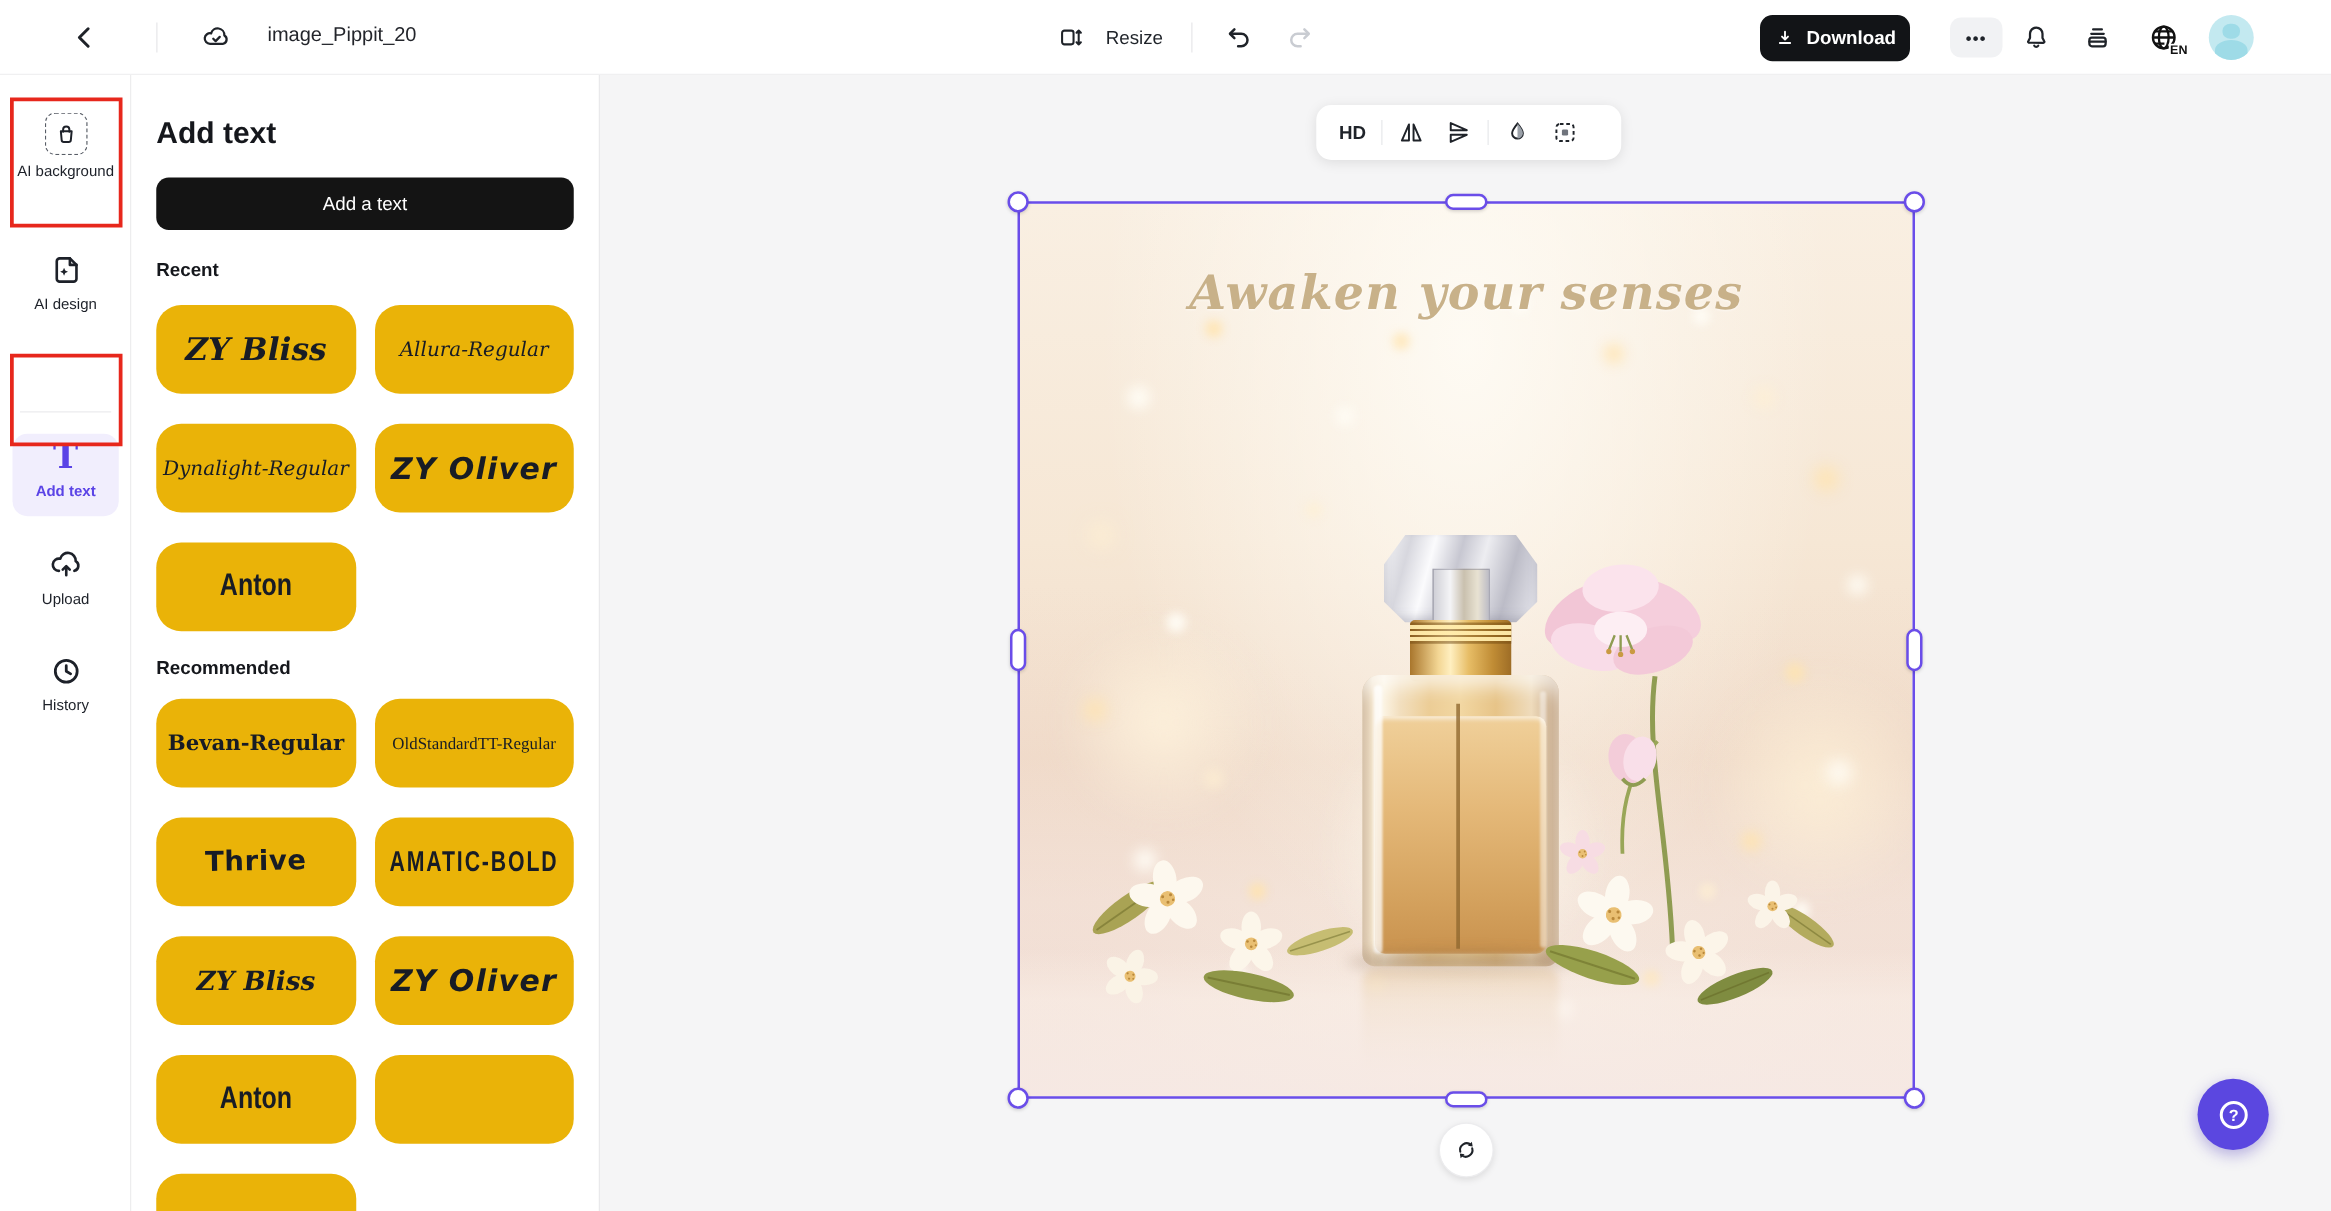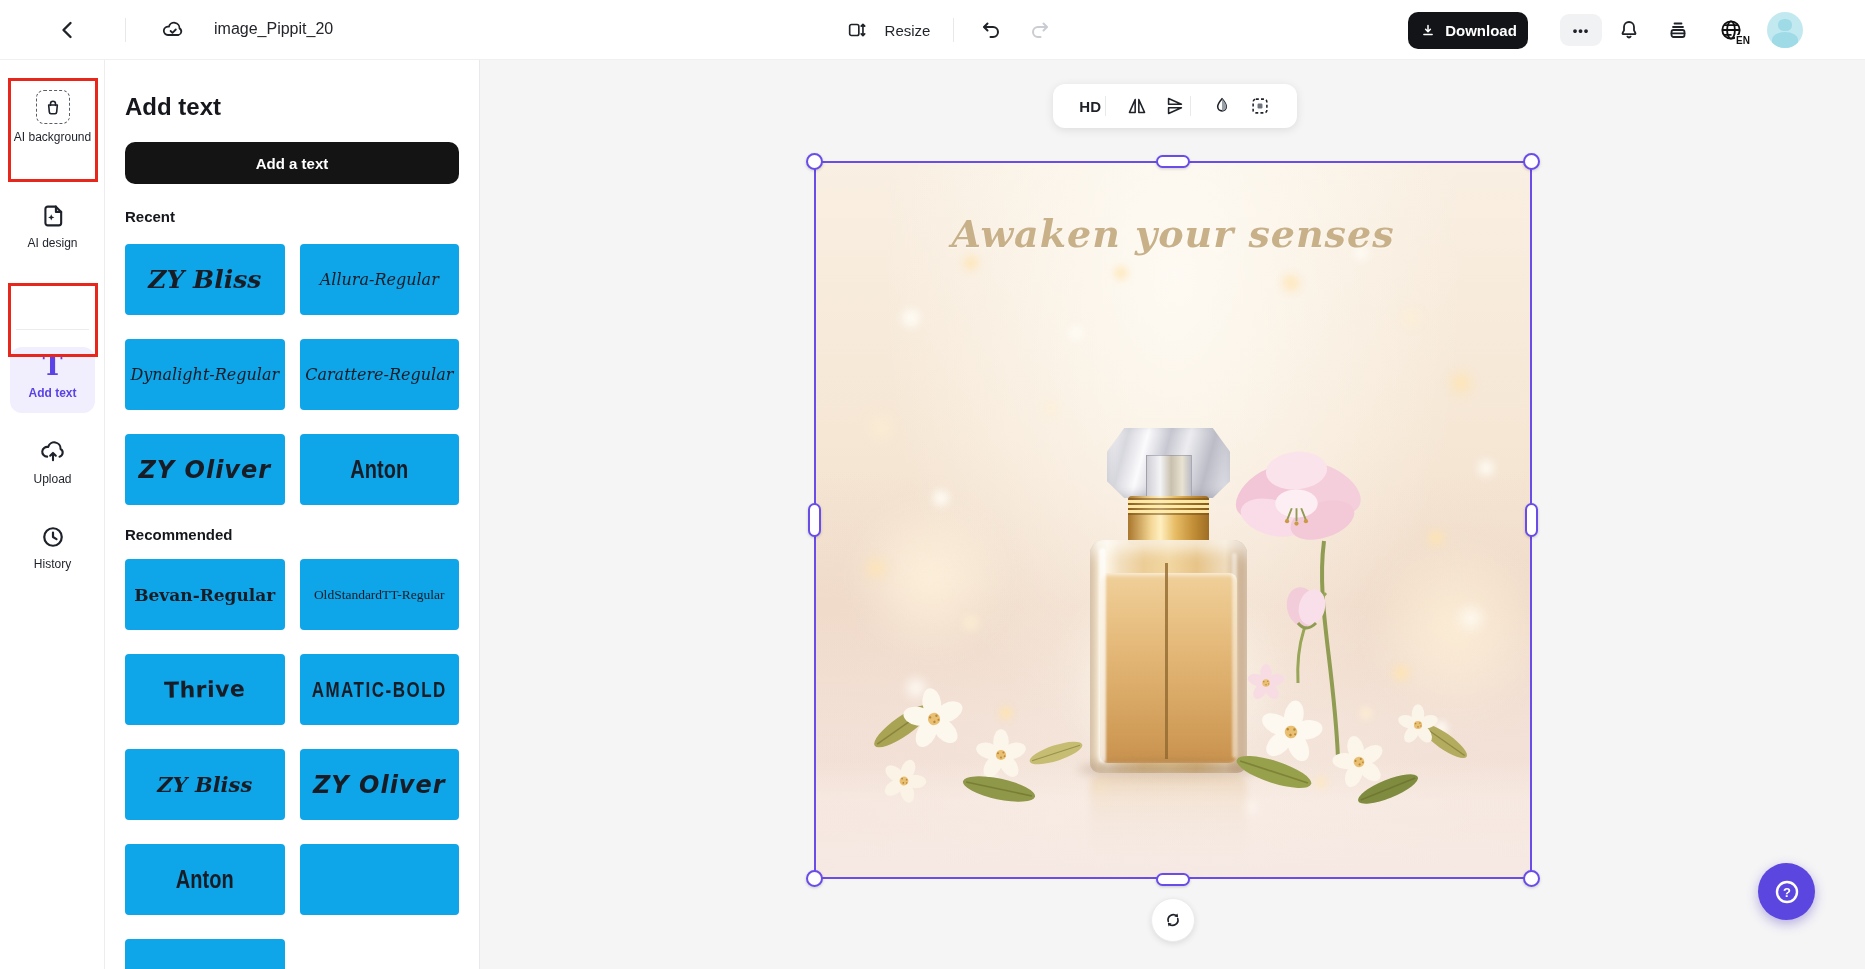--- a/index.html
+++ b/index.html
@@ -50,47 +50,47 @@
     border-radius:12px; }
   .rail-item.active .lbl { color:#5a43e6; font-weight:600; }
   .t-glyph { font-family:"DejaVu Serif", serif; font-size:27px; font-weight:700; color:#5a43e6; line-height:28px; }
   .anno-box { position:absolute; border:3px solid #e7271c; z-index:60; pointer-events:none; }
 
   
   .panel { position:absolute; left:105px; top:60px; width:375px; height:909px; background:#fff;
     border-right:1px solid #e9e9eb; padding:0 20px; overflow:hidden; z-index:30; }
   .panel h1 { margin-top:33px; font-size:24px; font-weight:800; color:#15171c; height:28px; }
   .add-text-btn { margin-top:21px; width:100%; height:42px; background:#141414; color:#fff;
-    border:none; border-radius:10px; font-size:15px; font-weight:700; cursor:pointer;
+    border:none; border-radius:10px; font-size:15px; font-weight:400; cursor:pointer;
     font-family:"Liberation Sans", sans-serif; display:block; }
   .sec-label { margin-top:24px; font-size:15px; font-weight:700; color:#15171c; height:18px; }
   .sec-label.rec2 { margin-top:21px; }
   .font-grid { margin-top:18px; display:grid; grid-template-columns:1fr 1fr; column-gap:15px; row-gap:24px; }
   .font-grid.g2 { margin-top:15px; }
-  .font-card { height:71px; background:#0ea5e9; border-radius:4px; display:flex; align-items:center;
+  .font-card { height:71px; background:#eab308; border-radius:20px; display:flex; align-items:center;
     justify-content:center; cursor:pointer; overflow:hidden; color:#181c25; }
   .fp { white-space:nowrap; }
   .f-script-bold { font-family:"DejaVu Serif", serif; font-style:italic; font-weight:700; font-size:25px; }
   .f-script { font-family:"DejaVu Serif", serif; font-style:italic; font-size:16px; }
   .f-oliver { font-family:"DejaVu Sans", sans-serif; font-style:italic; font-weight:800; font-size:24px; letter-spacing:1px; }
   .f-anton { font-family:"Liberation Sans", sans-serif; font-weight:800; font-size:20px; transform:scaleY(1.25); }
   .f-oldstd { font-family:"Liberation Serif", serif; font-size:13.5px; }
   .f-bevan { font-family:"DejaVu Serif", serif; font-weight:800; font-size:17px; }
   .f-thrive { font-family:"DejaVu Sans", sans-serif; font-weight:800; font-size:22px; letter-spacing:.5px; transform:rotate(-1deg); }
   .f-amatic { font-family:"Liberation Sans", sans-serif; font-weight:600; font-size:17px; letter-spacing:1.5px; transform:scaleY(1.35); }
   .f-rainbow { font-family:"Liberation Sans", sans-serif; font-weight:800; font-size:18px; transform:scaleY(1.3); }
   .f-script2 { font-family:"DejaVu Serif", serif; font-style:italic; font-weight:600; font-size:21px; }
 
   
   .canvas { position:absolute; left:480px; top:60px; width:1385px; height:909px; background:#f5f5f6; }
 
   .float-toolbar { position:absolute; left:573px; top:24px; width:244px; height:44px; background:#fff;
     border-radius:12px; box-shadow:0 2px 10px rgba(0,0,0,.10); display:flex; align-items:center;
     padding:0 10px; z-index:45; }
-  .ft-item { width:38px; height:34px; display:flex; align-items:center; justify-content:flex-end;
+  .ft-item { width:38px; height:34px; display:flex; align-items:center; justify-content:center;
     border-radius:8px; cursor:pointer; }
   .ft-item svg { width:22px; height:22px; }
   .hd { font-size:15px; font-weight:800; color:#1f2329; }
   .ft-div { width:1px; height:20px; background:#e8e9eb; margin:0 4px; }
 
   
   .art { position:absolute; left:336px; top:103px; width:714px; height:714px; overflow:hidden;
     border-radius:2px; cursor:move; }
   .sel-border { position:absolute; left:334px; top:101px; width:718px; height:718px;
     border:2px solid #6a4de9; pointer-events:none; z-index:20; }
@@ -303,23 +303,20 @@
     <div class="font-card">
         <span class="fp f-script-bold">ZY Bliss</span>
       </div>
     <div class="font-card">
         <span class="fp f-script">Allura-Regular</span>
       </div>
     <div class="font-card">
         <span class="fp f-script">Dynalight-Regular</span>
       </div>
     <div class="font-card">
-        <span class="fp f-script">Carattere-Regular</span>
-      </div>
-    <div class="font-card">
         <span class="fp f-oliver">ZY Oliver</span>
       </div>
     <div class="font-card">
         <span class="fp f-anton">Anton</span>
       </div>
   </div>
 
   <div class="sec-label rec2">Recommended</div>
   <div class="font-grid g2">
     <div class="font-card">

